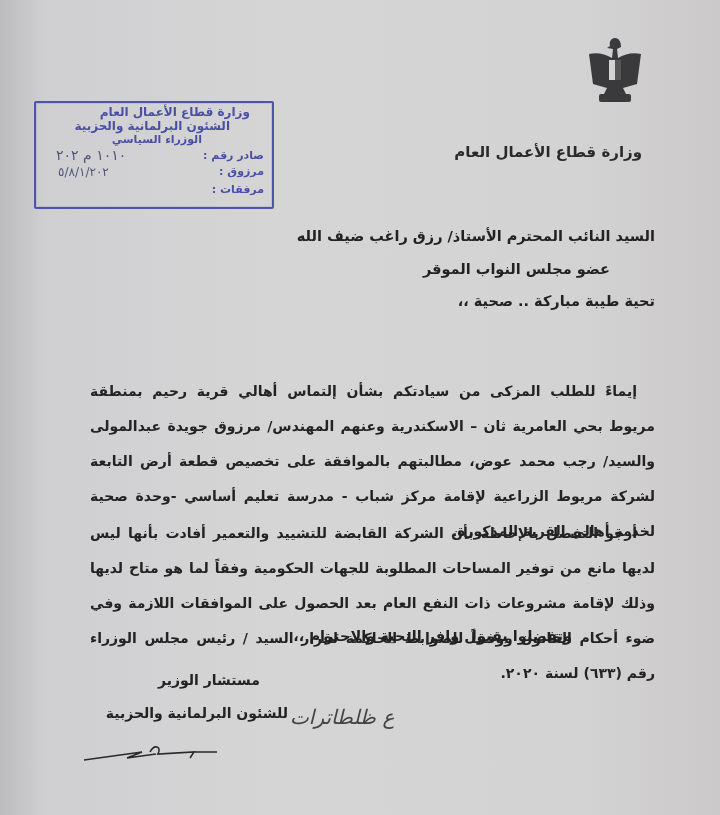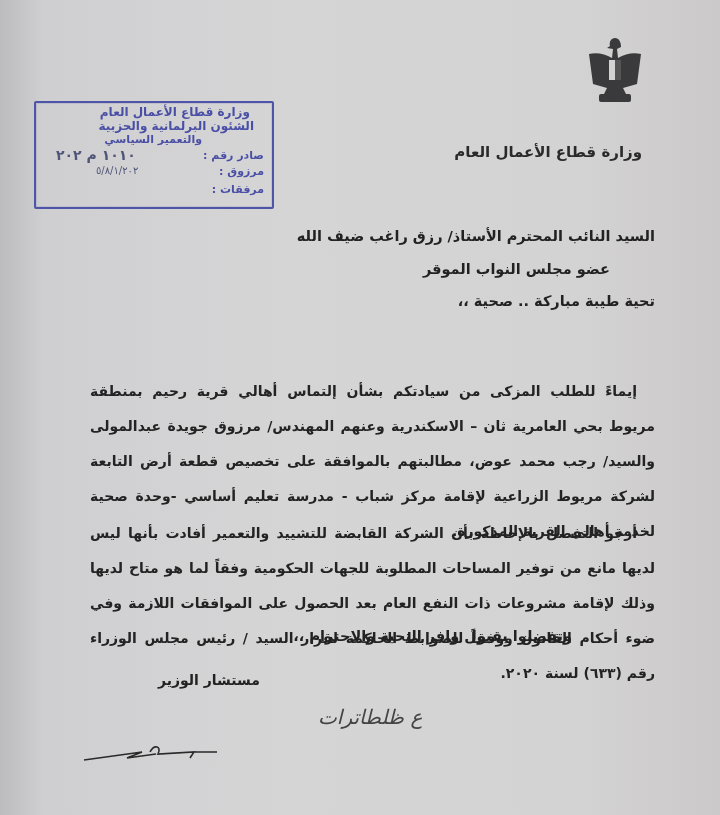--- a/index.html
+++ b/index.html
@@ -19,83 +19,84 @@
       font-size: 15px; font-weight: bold; color: #2a2a2a; direction: rtl;
     }
     .stamp {
       position: absolute; left: 34px; top: 101px; width: 236px; height: 104px;
       border: 2px solid #4e54a8; border-radius: 2px;
       color: #4a4fa6; direction: rtl; font-weight: bold;
       box-shadow: inset 0 0 0 1px rgba(78,84,168,0.15);
     }
     .stamp .l { position: absolute; right: 22px; font-size: 12px; white-space: nowrap; }
     .stamp .l1 { top: 2px; }
-    .stamp .l2 { top: 16px; right: 18px; }
+    .stamp .l2 { top: 16px; right: 42px; }
     .stamp .l3 { top: 30px; right: 70px; font-size: 11px; }
     .stamp .f { position: absolute; right: 8px; font-size: 11px; white-space: nowrap; text-align: center; }
     .stamp .f1 { top: 46px; }
     .stamp .f2 { top: 62px; }
     .stamp .f3 { top: 80px; }
     .stamp .v { position: absolute; font-family: "DejaVu Sans", sans-serif; color: #50557a; font-weight: normal; white-space: nowrap; }
-    .stamp .v1 { left: 20px; top: 44px; font-size: 14px; letter-spacing: 2px; font-weight: bold; }
-    .stamp .v2 { left: 22px; top: 62px; font-size: 10px; letter-spacing: 1px; margin-left: 38px; }
+    .stamp .v1 { left: 20px; top: 44px; font-size: 14px; letter-spacing: 2px; }
+    .stamp .v2 { left: 22px; top: 62px; font-size: 12px; letter-spacing: 1px; }
     .text {
       position: absolute; right: 65px; direction: rtl; text-align: right;
       font-size: 14.5px; font-weight: bold; color: #222;
     }
     .para {
       position: absolute; left: 90px; right: 65px; direction: rtl; text-align: justify;
       text-align-last: right; font-size: 14px; font-weight: bold; color: #232323; line-height: 35px; margin-top: 34px;
     }
     .para .indent { display: inline-block; width: 18px; }
     .sig-title {
       position: absolute; direction: rtl; font-size: 14px; font-weight: bold; color: #222;
       text-align: right;
     }
     .handwriting {
       position: absolute; left: 290px; top: 705px; direction: rtl;
-      font-family: "DejaVu Serif", serif; font-size: 20px; color: #444; font-style: italic; margin-left: 28px;
+      font-family: "DejaVu Serif", serif; font-size: 20px; color: #444; font-style: italic;
     }
     .signature { position: absolute; left: 82px; top: 738px; }
   </style>
 </head>
 <body>
 
 <div class="page">
 
   <svg class="crest" viewBox="0 0 60 70">
     <path d="M30 2 C26 2 24 6 25 10 L22 12 L28 13 L27 22 C20 18 12 16 4 18 L8 48 L22 52 L18 60 L42 60 L38 52 L52 48 L56 18 C48 16 40 18 33 22 L32 13 L36 11 C36 6 34 2 30 2 Z" fill="#3a3a3c"></path>
     <rect x="24" y="24" width="12" height="20" fill="#d4d3d4"></rect>
     <rect x="30" y="24" width="6" height="20" fill="#555"></rect>
     <rect x="14" y="58" width="32" height="8" rx="2" fill="#3a3a3c"></rect>
   </svg>
   <div class="ministry-title">وزارة قطاع الأعمال العام</div>
 
   <div class="stamp">
     <div class="l l1">وزارة قطاع الأعمال العام</div>
     <div class="l l2">الشئون البرلمانية والحزبية</div>
-    <div class="l l3">والتعمير السياسي</div>
+    <div class="l l3">الوزراء السياسي</div>
     <div class="f f1">صادر رقم :</div>
     <div class="f f2">مرزوق :</div>
     <div class="f f3">مرفقات :</div>
     <div class="v v1">١٠١٠ م ٢٠٢</div>
     <div class="v v2">٥/٨/١/٢٠٢</div>
   </div>
 
   <div class="text" style="top:228px;">السيد النائب المحترم الأستاذ/ رزق راغب ضيف الله</div>
   <div class="text" style="top:261px; right:110px;">عضو مجلس النواب الموقر</div>
   <div class="text" style="top:293px;">تحية طيبة مباركة .. صحية ،،</div>
 
   <div class="para" style="top:340px;">
     <span class="indent"></span><span>إيماءً للطلب المزكى من سيادتكم بشأن إلتماس أهالي قرية رحيم بمنطقة مريوط بحي العامرية ثان – الاسكندرية وعنهم المهندس/ مرزوق جويدة عبدالمولى والسيد/ رجب محمد عوض، مطالبتهم بالموافقة على تخصيص قطعة أرض التابعة لشركة مريوط الزراعية لإقامة مركز شباب - مدرسة تعليم أساسي -وحدة صحية لخدمة أهالي القرية المذكورة.</span>
   </div>
   <div class="para" style="top:482px;">
     <span class="indent"></span><span>أرجو التفضل بالإحاطة بأن الشركة القابضة للتشييد والتعمير أفادت بأنها ليس لديها مانع من توفير المساحات المطلوبة للجهات الحكومية وفقاً لما هو متاح لديها وذلك لإقامة مشروعات ذات النفع العام بعد الحصول على الموافقات اللازمة وفي ضوء أحكام القانون ووفقاً للضوابط الحاكمة لقرار السيد / رئيس مجلس الوزراء رقم (٦٣٣) لسنة ٢٠٢٠.</span>
   </div>
   <div class="text" style="top:628px; right:148px;margin-left:8px;">وتفضلوا بقبول وافر التحية والاحترام ،،</div>
 
   <div class="sig-title" style="left:100px; top:672px; width:160px;">مستشار الوزير</div>
+  <div class="sig-title" style="left:88px; top:705px; width:200px;">للشئون البرلمانية والحزبية</div>
   <div class="handwriting">ع ظلطاترات</div>
   <svg class="signature" width="140" height="28" viewBox="0 0 140 28">
     <path d="M2 22 L60 14 L45 20 L74 16 M68 14 C72 6 80 8 76 16 L112 14 L108 20 M112 14 L135 14" stroke="#2a2a2a" stroke-width="1.6" fill="none"></path>
   </svg>
 
 </div>
 
 </body></html>

